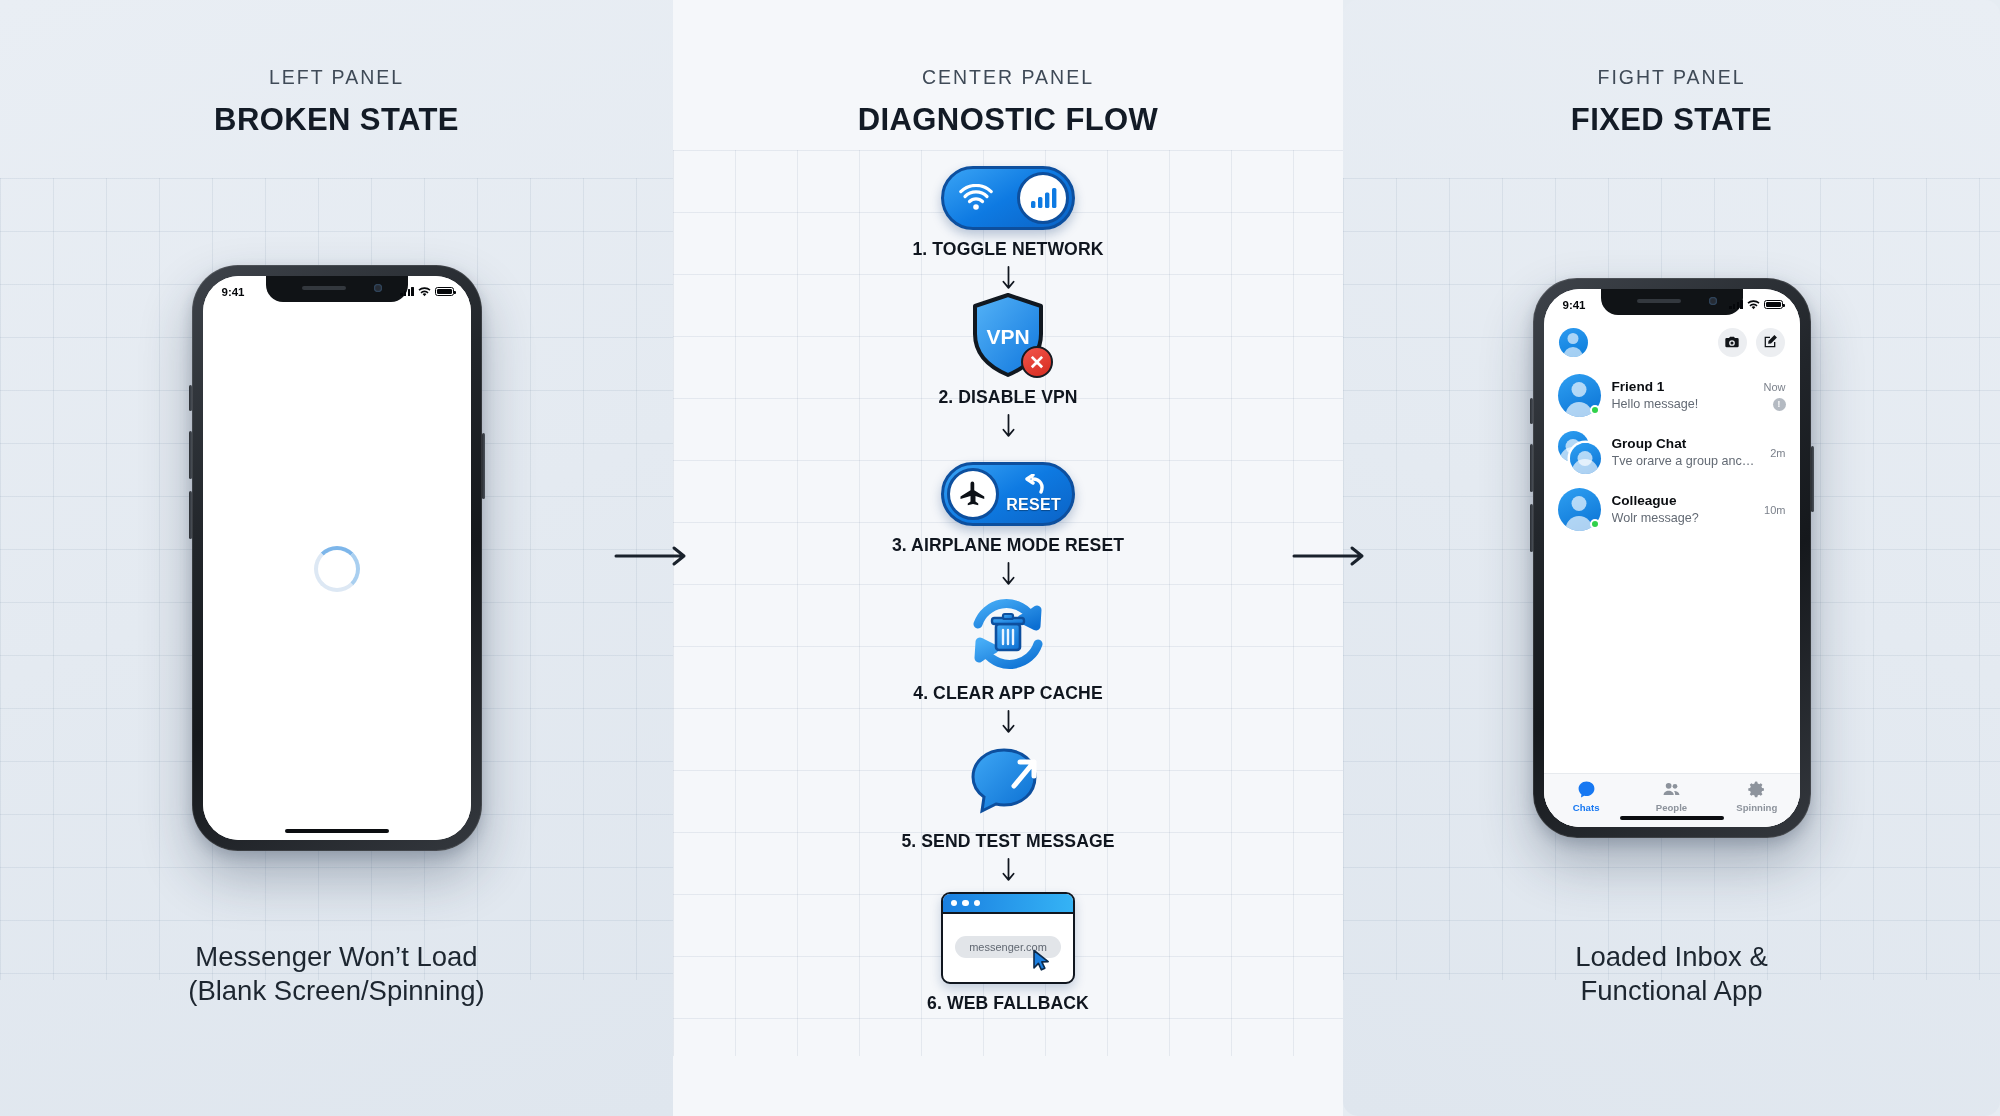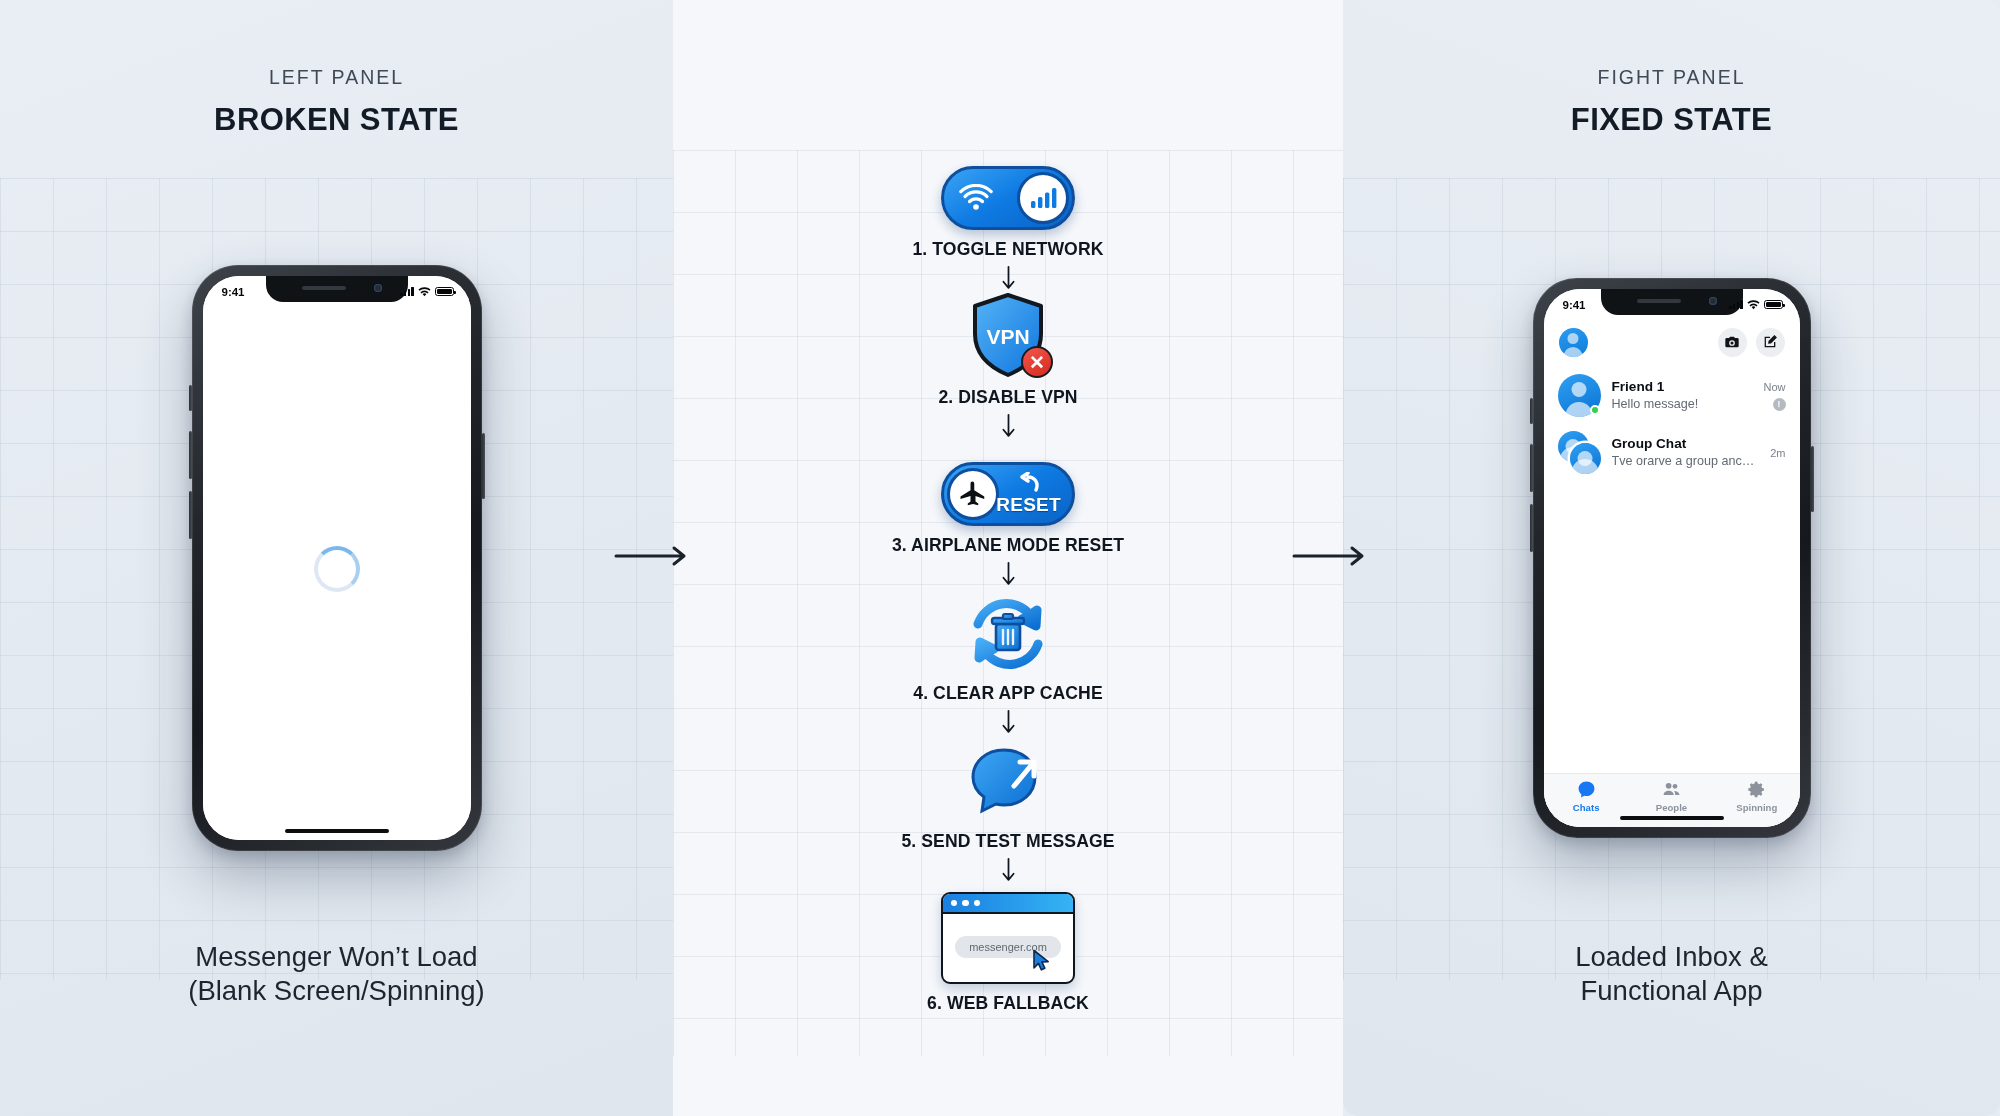--- a/index.html
+++ b/index.html
@@ -341,21 +341,21 @@
     border: 3px solid #0d4f9e;
     display: flex; align-items: center; justify-content: center;
     position: absolute;
   }
   .pill .knob.right { right: 3px; }
   .pill .knob.left  { left: 3px; }
   .pill .slot { position: absolute; display: flex; align-items: center; justify-content: center; }
   .pill .slot.left { left: 14px; }
   .pill .slot.right { right: 11px; }
   .reset-text {
-    color: #fff; font-size: 19px; font-weight: 800; letter-spacing: .3px;
+    color: #fff; font-size: 16px; font-weight: 800; letter-spacing: .3px;
     text-shadow: 0 1px 1px rgba(0,0,0,.35);
   }
 
   
   .shield-wrap { position: relative; width: 82px; height: 86px; }
   .xmark {
     position: absolute;
     right: -4px; bottom: 0;
     width: 32px; height: 32px;
     border-radius: 50%;
@@ -465,20 +465,24 @@
 
     <div class="panel-caption">
       <span>Messenger Won’t Load</span>
       <span>(Blank Screen/Spinning)</span>
     </div>
   </section>
 
   <section class="panel panel-center">
     <div class="grid"></div>
 
+    <div class="panel-head">
+      <div class="kicker">CENTER PANEL</div>
+      <div class="headline">DIAGNOSTIC FLOW</div>
+    </div>
 
     <div class="flow">
 
       <div class="flow-step">
         <div class="icon-box">
           <div class="pill">
             <div class="slot left">
               <svg width="36" height="28" viewBox="0 0 36 28">
                 <circle cx="18" cy="23" r="2.8" fill="#fff"></circle>
                 <path d="M11.5 17.5a9.2 9.2 0 0 1 13 0" stroke="#fff" stroke-width="3.2" fill="none" stroke-linecap="round"></path>
@@ -708,20 +712,33 @@
                 </div>
                 <div class="chat-main">
                   <div class="chat-name">Group Chat</div>
                   <div class="chat-prev">Tve orarve a group ances…</div>
                 </div>
                 <div class="chat-meta">
                   <div class="chat-time">2m</div>
                 </div>
               </div>
 
+              <div class="chat-row">
+                <div class="chat-av">
+                  <div class="av-circle"></div>
+                  <div class="av-dot"></div>
+                </div>
+                <div class="chat-main">
+                  <div class="chat-name">Colleague</div>
+                  <div class="chat-prev">Wolr message?</div>
+                </div>
+                <div class="chat-meta">
+                  <div class="chat-time">10m</div>
+                </div>
+              </div>
 
             </div>
 
             <div class="msg-tabbar">
               <div class="tab-item active">
                 <div class="ticon">
                   <svg viewBox="0 0 24 24">
                       <path d="M12 2C6.2 2 2 6.2 2 11.2c0 2.8 1.4 5.3 3.6 7L5 22l4.2-2.2c.9.2 1.8.3 2.8.3 5.8 0 10-4.2 10-9.2S17.8 2 12 2z" fill="#1778f2"></path>
                     </svg>
                 </div>

